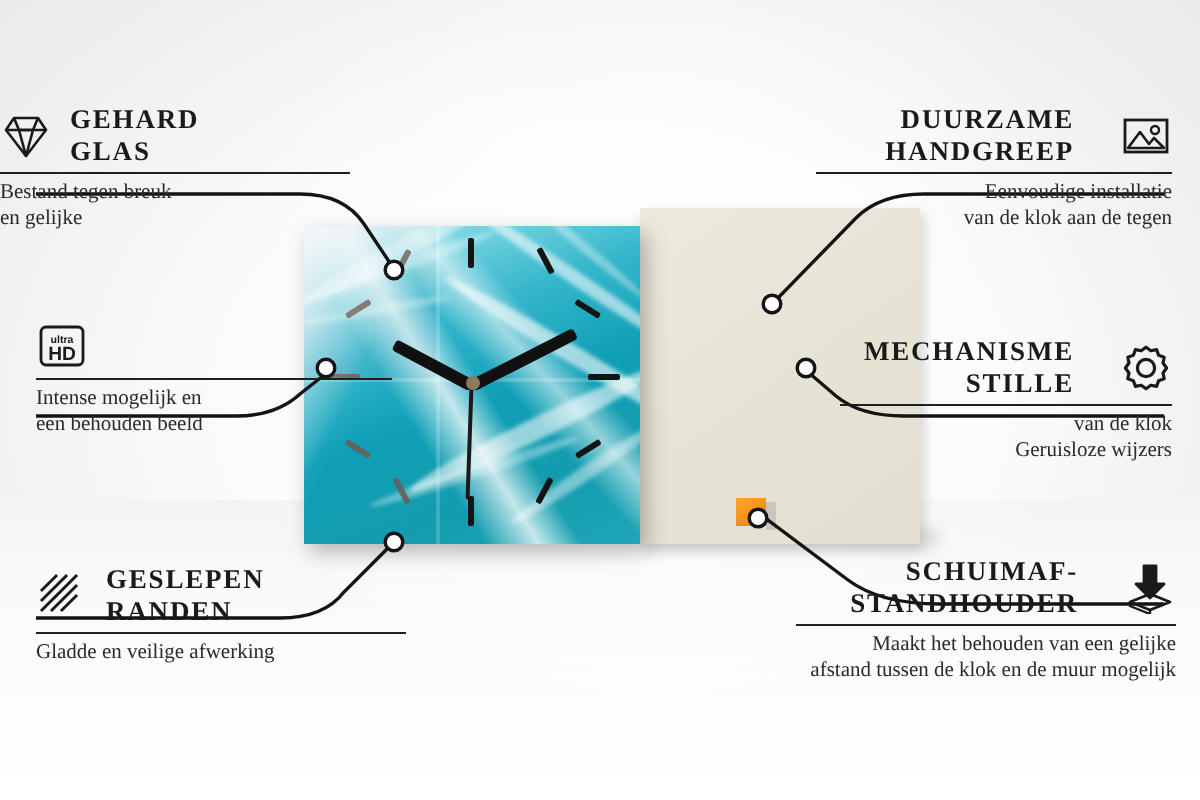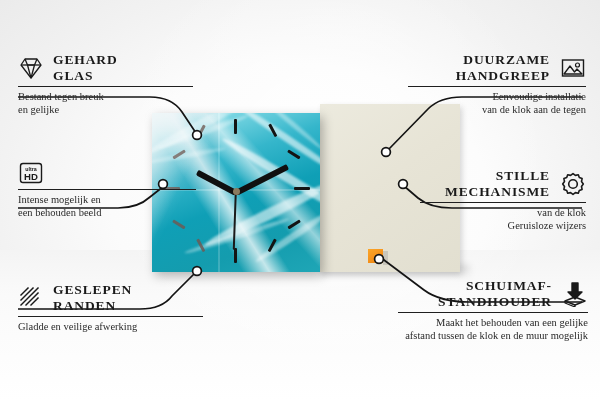--- a/index.html
+++ b/index.html
@@ -98,26 +98,26 @@
     font-family:"Liberation Serif", serif;
     font-weight:700;font-size:13.5px;letter-spacing:.9px;color:#1a1a1a;
     line-height:15.5px;text-transform:uppercase;
   }
   .feat .rule{height:1.4px;background:#1f1f1f;margin:3px 0 4px;}
   .feat .desc{
     font-family:"Liberation Serif", serif;
     font-size:10.5px;line-height:12.4px;color:#2a2a2a;
   }
   .feat.left .head{display:flex;align-items:center;gap:9px;}
-  .feat.right .head{display:flex;align-items:center;gap:10px;justify-content:flex-end;}
+  .feat.right .head{display:flex;align-items:center;gap:23px;justify-content:flex-end;}
   .feat.right .title,.feat.right .desc{text-align:right;}
   .ico{width:26px;height:26px;flex:0 0 26px;display:block;}
 
   
-  #f-gehard   {left:18px; top:52px;  width:175px;}
+  #f-gehard   {left:0; top:52px;  width:175px;}
   #f-print    {left:18px; top:160px; width:178px;}
   #f-randen   {left:18px; top:282px; width:185px;}
   #f-handgreep{left:408px;top:52px;  width:178px;}
   #f-mech     {left:420px;top:168px; width:166px;}
   #f-foam     {left:398px;top:278px; width:190px;}
 
   #f-gehard .title,#f-print .title,#f-randen .title{min-width:110px;}
 </style>
 </head>
 <body>
@@ -255,22 +255,22 @@
       </svg>
     </div>
     <div class="rule"></div>
     <div class="desc">Eenvoudige installatie</div>
     <div class="desc">van de klok aan de tegen</div>
   </div>
 
   <div class="feat right" id="f-mech">
     <div class="head">
       <div>
+        <div class="title">MECHANISME</div>
         <div class="title">STILLE</div>
-        <div class="title">MECHANISME</div>
       </div>
       <svg class="ico" viewBox="0 0 26 26">
         <g fill="none" stroke="#1a1a1a" stroke-width="1.6" stroke-linejoin="round">
           <path d="M13 2.6 L15.4 4.4 L18.3 3.8 L19.3 6.6 L22.1 7.6 L21.5 10.5
                    L23.3 13 L21.5 15.5 L22.1 18.4 L19.3 19.4 L18.3 22.2 L15.4 21.6
                    L13 23.4 L10.6 21.6 L7.7 22.2 L6.7 19.4 L3.9 18.4 L4.5 15.5
                    L2.7 13 L4.5 10.5 L3.9 7.6 L6.7 6.6 L7.7 3.8 L10.6 4.4 Z"></path>
           <circle cx="13" cy="13" r="4.3"></circle>
         </g>
       </svg>

